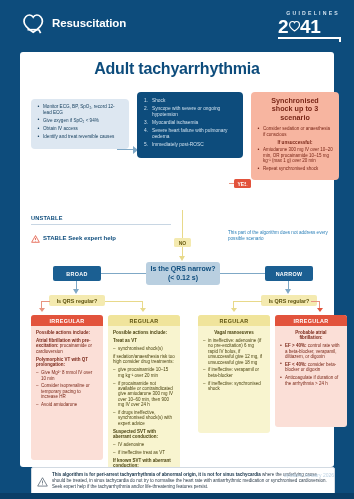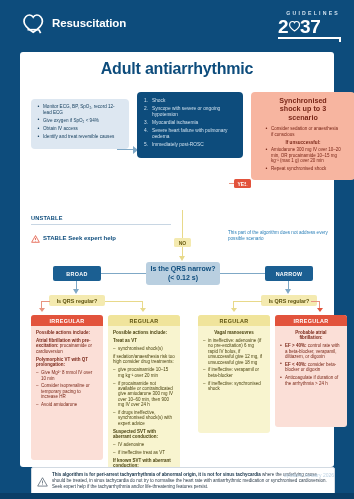--- a/index.html
+++ b/index.html
@@ -38,21 +38,21 @@
   ul.tiny li:before{content:"\2022";position:absolute;left:0.5px;top:-0.4px;font-size:5.4px;}
 
   .ltf{position:absolute;left:117px;top:40px;width:92px;padding:6px 7px 7px;
     background:#0d4c7c;border-radius:4px;}
   .ltf h3{margin:0 0 4px;text-align:center;color:#fff;font-size:8px;font-weight:bold;line-height:9.4px;}
   ol.ltflist{margin:0;padding:0;list-style:none;counter-reset:l;}
   ol.ltflist li{counter-increment:l;position:relative;padding-left:8px;margin-bottom:2.4px;
     font-size:4.8px;line-height:5.8px;color:#cfe0ee;}
   ol.ltflist li:before{content:counter(l) ".";position:absolute;left:0;top:0;}
 
-  .sync{position:absolute;left:231px;top:40px;width:76px;padding:5px 14px 6px;
+  .sync{position:absolute;left:231px;top:40px;width:76px;padding:5px 6px 6px;
     background:#f7b5a0;border-radius:4px;}
   .sync h3{margin:0 0 4px;text-align:center;color:#7a2718;font-size:7.2px;font-weight:bold;line-height:8.4px;}
   .sync ul.tiny li{color:#7a2718;font-size:4.5px;line-height:5.4px;}
   .sync .sub{font-weight:bold;margin:1.5px 0 2.5px;font-size:4.6px;color:#7a2718;text-align:center;}
 
   
   .yes{position:absolute;left:214px;top:127px;width:17px;height:9px;background:#e2533c;
     border-radius:1.5px;color:#fff;font-size:5px;font-weight:bold;display:flex;align-items:center;justify-content:center;}
 
   
@@ -137,29 +137,29 @@
         <div>Resuscitation</div>
       </div>
     </div>
     <div class="guidelines">
       <div class="g-word">GUIDELINES</div>
       <div class="g-year">
         <span>2</span>
         <svg width="13" height="13" viewBox="0 0 26 26" aria-hidden="true" style="margin:0 -0.5px">
           <path d="M3.2 10 C3.2 5.6 6.2 3 9.2 3 C11.3 3 12.5 4.2 13.1 5.3 C13.7 4.2 14.9 3 17 3 C20 3 23 5.6 23 10 C23 15 17.8 18.7 13.1 21.8 C8.4 18.7 3.2 15 3.2 10 Z" fill="none" stroke="#ffffff" stroke-width="2.4"></path>
         </svg>
-        <span>37</span>
+        <span>41</span>
       </div>
       <div class="g-rule"></div>
     </div>
   </div>
 
   <div class="card">
 
-    <div class="title">Adult antiarrhythmic</div>
+    <div class="title">Adult tachyarrhythmia</div>
 
     <div class="abcde">
       <ul class="tiny">
         <li>Monitor ECG, BP, SpO₂, record 12-lead ECG</li>
         <li>Give oxygen if SpO₂ &lt; 94%</li>
         <li>Obtain IV access</li>
         <li>Identify and treat reversible causes</li>
       </ul>
     </div>
 

